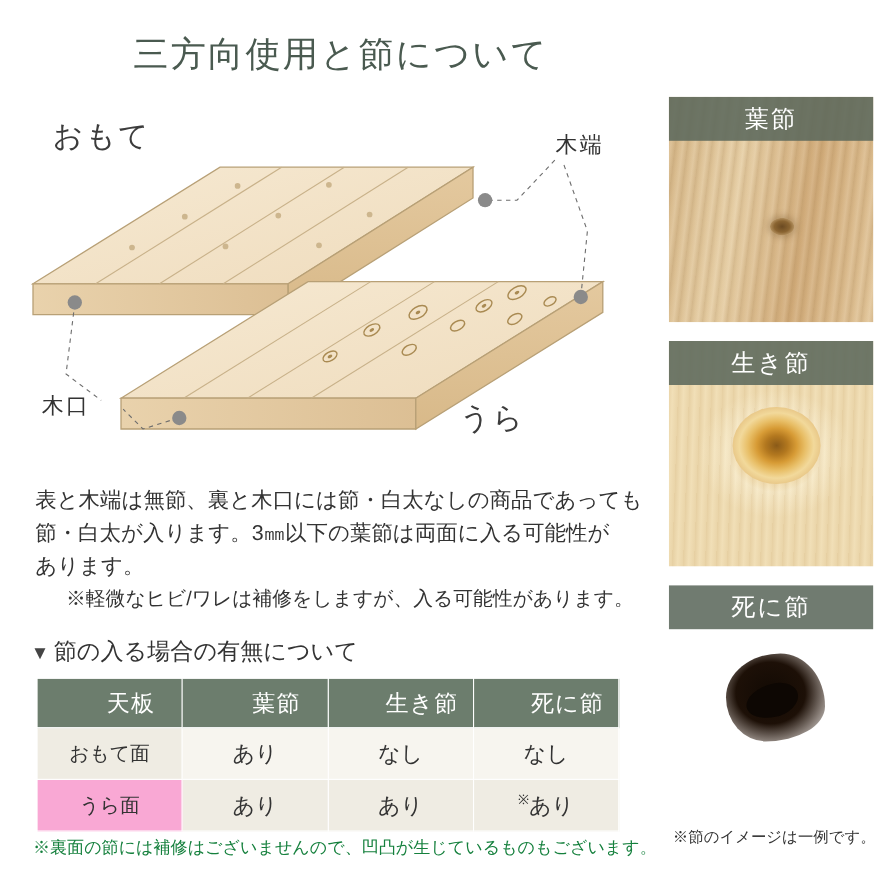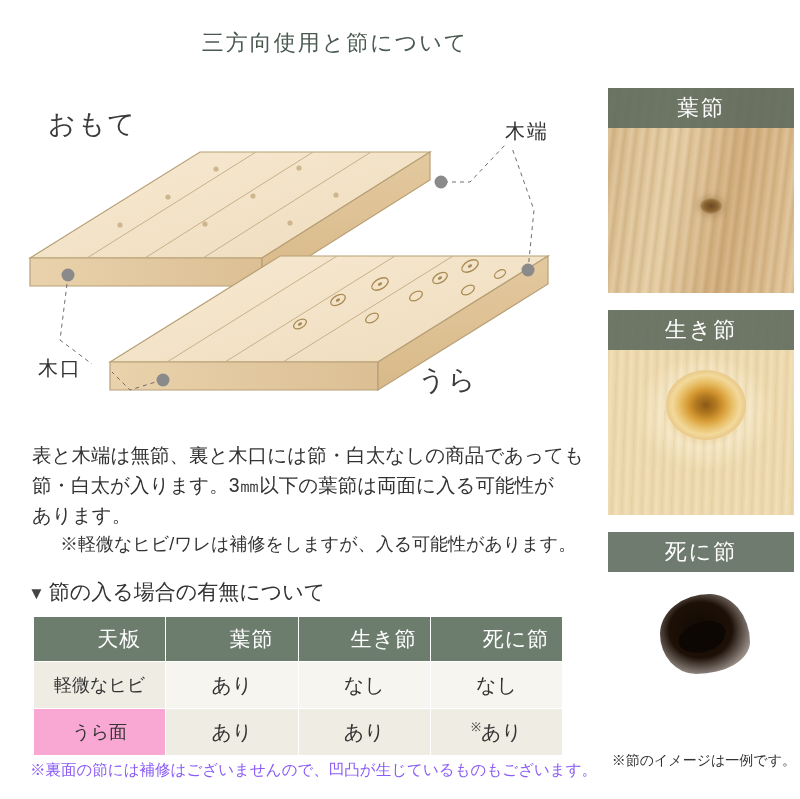--- a/index.html
+++ b/index.html
@@ -16,25 +16,24 @@
     overflow: hidden;
   }
 
   
   #page-title {
     position: absolute;
     top: 28px;
     left: 0;
     width: 620px;
     text-align: center;
-    font-size: 22px;
+    font-size: 32px;
     letter-spacing: 2px;
     color: #4a5a50;
     font-weight: normal;
-    padding-left: 25px;
   }
 
   
   #diagram {
     position: absolute;
     left: 0;
     top: 90px;
     width: 600px;
     height: 340px;
   }
@@ -128,21 +127,21 @@
   .cell-mark {
     font-size: 12px;
     vertical-align: super;
   }
 
   #table-footnote {
     position: absolute;
     left: 30px;
     top: 760px;
     font-size: 15.5px;
-    color: #8b5cf6;
+    color: #15803d;
   }
 
   
   .photo-card {
     position: absolute;
     left: 608px;
     width: 186px;
     height: 205px;
     overflow: hidden;
   }
@@ -350,21 +349,21 @@
   <thead>
     <tr>
       <th>天板</th>
       <th>葉節</th>
       <th>生き節</th>
       <th>死に節</th>
     </tr>
   </thead>
   <tbody>
     <tr>
-      <th>軽微なヒビ</th>
+      <th>おもて面</th>
       <td>あり</td>
       <td>なし</td>
       <td>なし</td>
     </tr>
     <tr>
       <th>うら面</th>
       <td>あり</td>
       <td>あり</td>
       <td><span class="cell-mark">※</span><span>あり</span></td>
     </tr>

